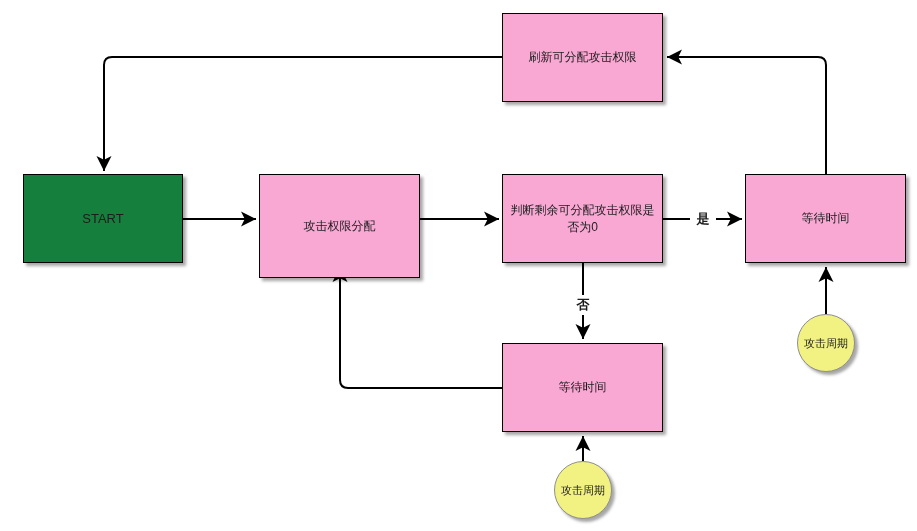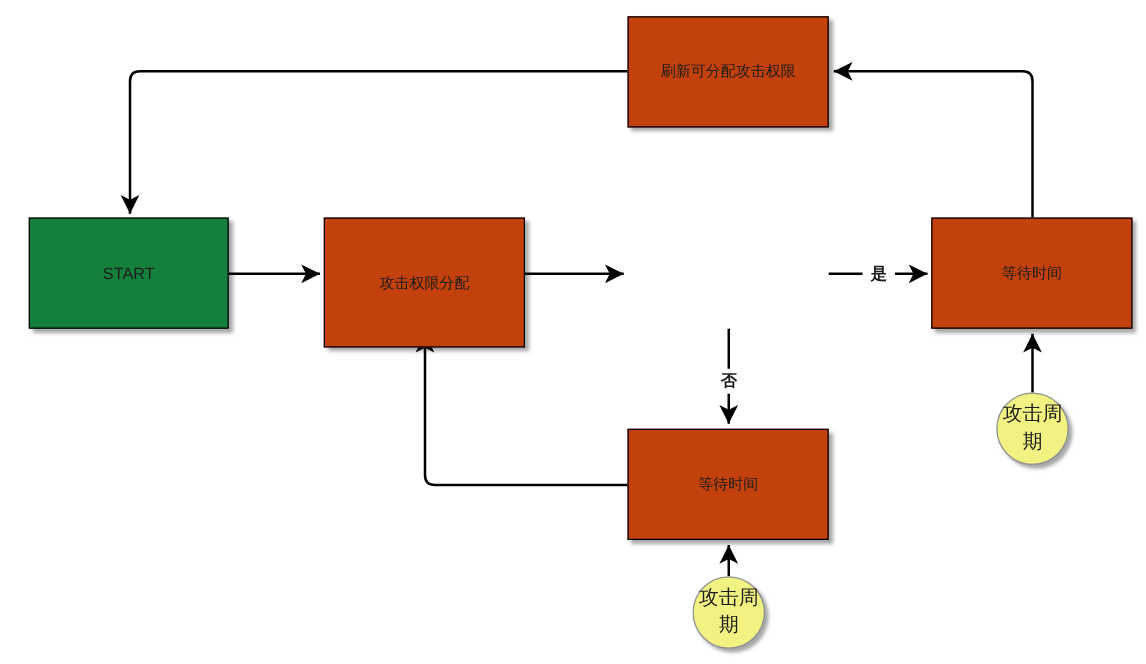--- a/index.html
+++ b/index.html
@@ -29,30 +29,30 @@
     box-sizing: border-box;
     font-size: 12px;
     line-height: 1.35;
     color: #1c1c1c;
   }
   .rect {
     border: 1px solid #000000;
     box-shadow: 3px 3px 3px rgba(0,0,0,0.35);
     padding: 0 6px;
   }
-  .fill-blue  { background: #c2410c; align-items: center; }
+  .fill-blue  { background: #f9a8d4; align-items: center; }
   .fill-green { background: #15803d; }
   .circle {
     width: 58px;
     height: 58px;
     border-radius: 50%;
     background: #f2f282;
     border: 1px solid #8f8f8f;
     box-shadow: 3px 3px 3px rgba(0,0,0,0.35);
-    font-size: 16px;
+    font-size: 11px;
   }
   .edge-label {
     position: absolute;
     background: #ffffff;
     color: #1c1c1c;
     font-size: 13px;
     font-weight: bold;
     text-align: center;
     line-height: 20px;
     width: 26px;
@@ -105,20 +105,23 @@
   </div>
 
   <div class="node rect fill-green node-start">
     <span>START</span>
   </div>
 
   <div class="node rect fill-blue node-alloc">
     <span>攻击权限分配</span>
   </div>
 
+  <div class="node rect fill-blue node-decision">
+    <span>判断剩余可分配攻击权限是否为0</span>
+  </div>
 
   <div class="node rect fill-blue node-wait-right">
     <span>等待时间</span>
   </div>
 
   <div class="node rect fill-blue node-wait-lower">
     <span>等待时间</span>
   </div>
 
   <div class="node circle node-cycle">

